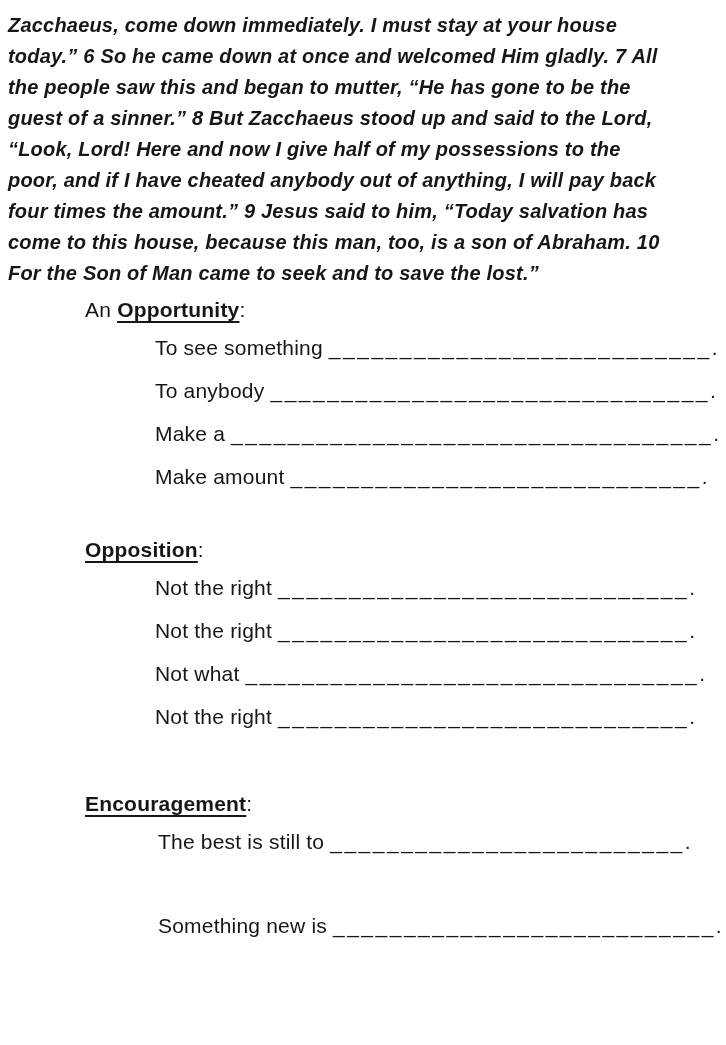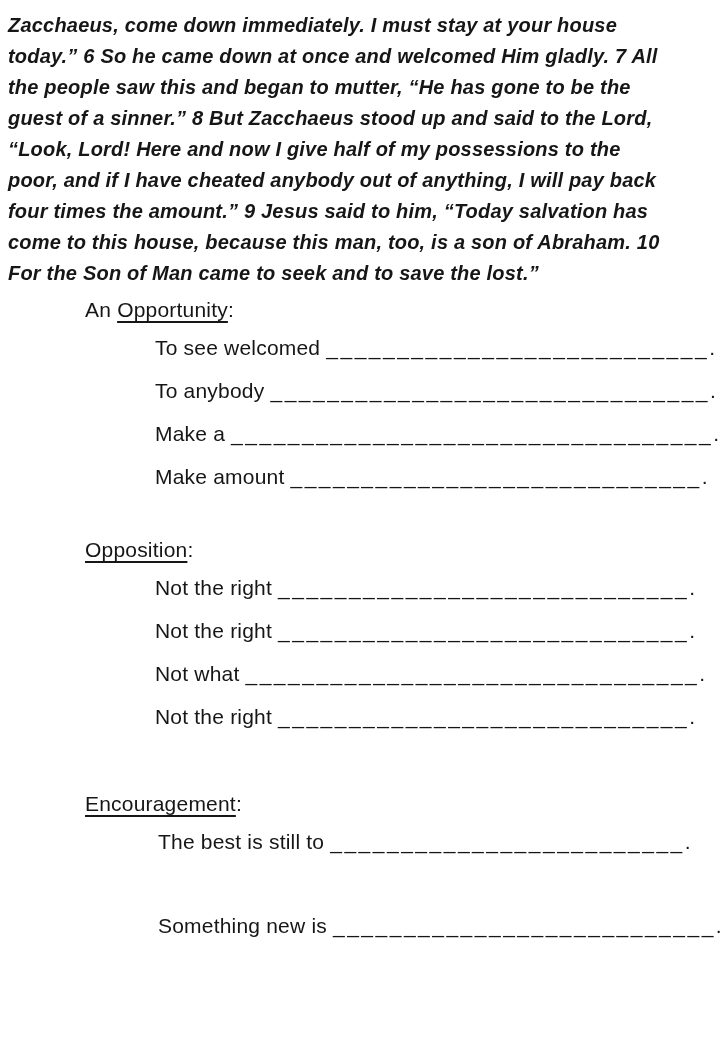--- a/index.html
+++ b/index.html
@@ -28,20 +28,21 @@
     margin-left: 77px;
     font-size: 21px;
     line-height: 26px;
     letter-spacing: 0.2px;
     white-space: nowrap;
   }
   .heading-title {
     text-decoration: underline;
     text-underline-offset: 4px;
     text-decoration-thickness: 1.5px;
+    font-weight: bold;
   }
   .item {
     margin-left: 147px;
     font-size: 21px;
     line-height: 24px;
     letter-spacing: 0.2px;
     white-space: nowrap;
   }
   .blank {
     letter-spacing: 2.5px;
@@ -70,21 +71,21 @@
     <div class="scripture-line">guest of a sinner.” 8 But Zacchaeus stood up and said to the Lord,</div>
     <div class="scripture-line">“Look, Lord! Here and now I give half of my possessions to the</div>
     <div class="scripture-line">poor, and if I have cheated anybody out of anything, I will pay back</div>
     <div class="scripture-line">four times the amount.” 9 Jesus said to him, “Today salvation has</div>
     <div class="scripture-line">come to this house, because this man, too, is a son of Abraham. 10</div>
     <div class="scripture-line">For the Son of Man came to seek and to save the lost.”</div>
   </div>
 
   <div class="section sec-opportunity">
     <div class="section-heading"><span>An </span><span class="heading-title">Opportunity</span><span>:</span></div>
-    <div class="item"><span>To see welcomed </span><span class="blank">___________________________</span><span>.</span></div>
+    <div class="item"><span>To see something </span><span class="blank">___________________________</span><span>.</span></div>
     <div class="item"><span>To anybody </span><span class="blank">_______________________________</span><span>.</span></div>
     <div class="item"><span>Make a </span><span class="blank">__________________________________</span><span>.</span></div>
     <div class="item"><span>Make amount </span><span class="blank">_____________________________</span><span>.</span></div>
   </div>
 
   <div class="section sec-opposition">
     <div class="section-heading"><span></span><span class="heading-title">Opposition</span><span>:</span></div>
     <div class="item"><span>Not the right </span><span class="blank">_____________________________</span><span>.</span></div>
     <div class="item"><span>Not the right </span><span class="blank">_____________________________</span><span>.</span></div>
     <div class="item"><span>Not what </span><span class="blank">________________________________</span><span>.</span></div>

